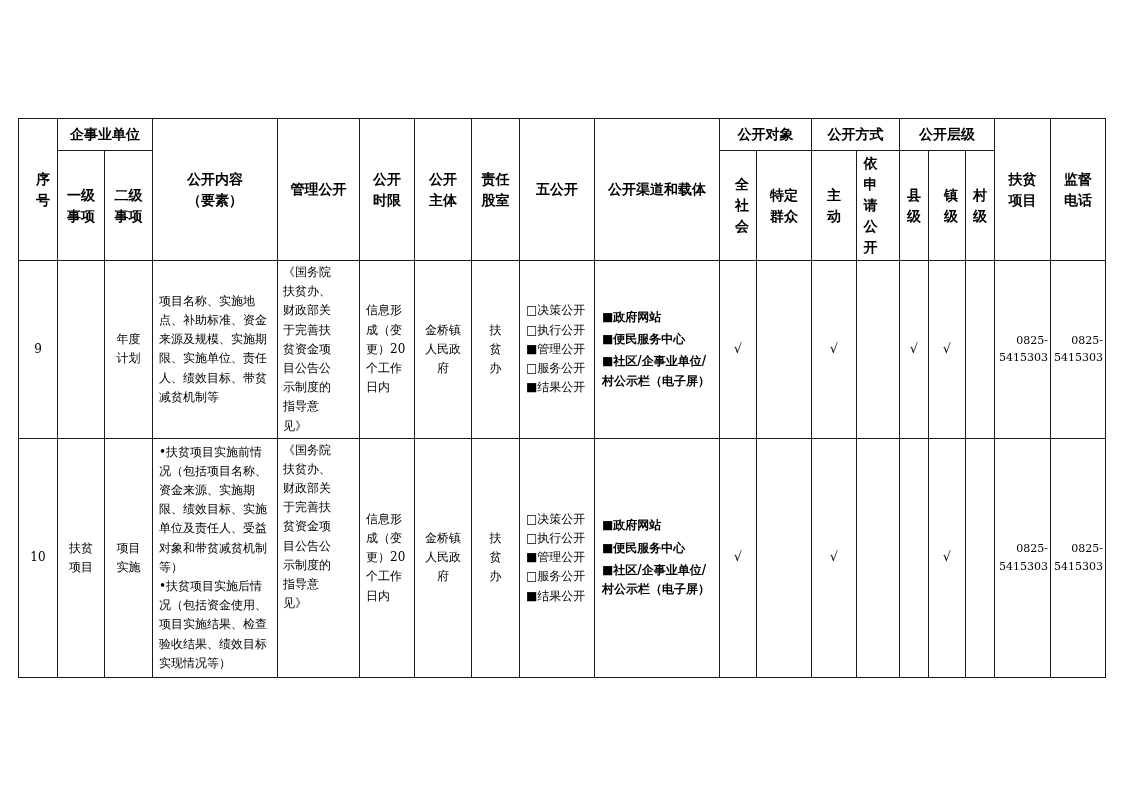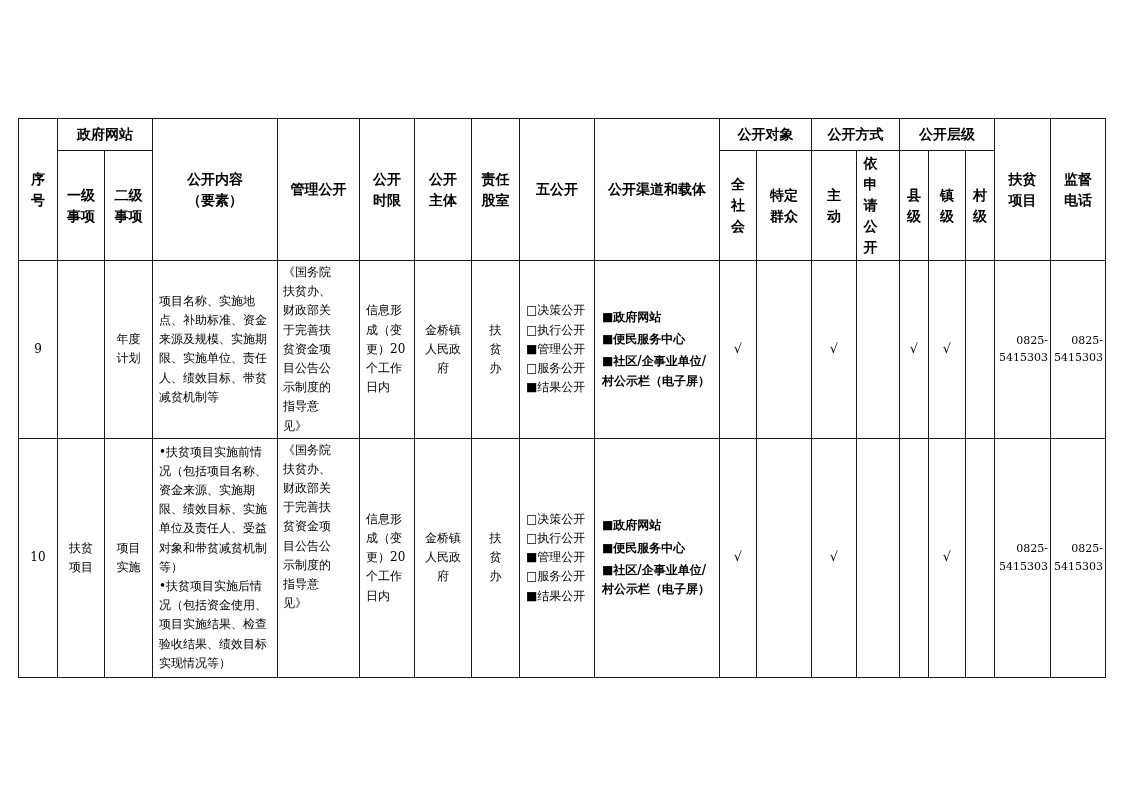--- a/index.html
+++ b/index.html
@@ -39,21 +39,21 @@
   tr.h2  { height:65px; }
   tr.r9  { height:144px; }
   tr.r10 { height:237px; }
   .pre { white-space:pre-line; }
   .c { text-align:center; }
   .l { text-align:left; }
   .vtop { vertical-align:top; }
   .px3  { padding-left:3px;  padding-right:3px; }
   .px5  { padding-left:5px;  padding-right:20px; }
   .px6  { padding-left:6px;  padding-right:6px; }
-  .px7  { padding-left:7px;  padding-right:7px; }
+  .px7  { padding-left:7px;  padding-right:7px;text-align:right; }
   .px8  { padding-left:8px;  padding-right:8px; }
   .px9  { padding-left:9px;  padding-right:9px; }
   .px11 { padding-left:11px; padding-right:11px; }
   .px12 { padding-left:12px; padding-right:12px; }
   td.content-cell { padding:4px 6px; }
   td.five-cell    { padding:4px 4px 4px 6px; }
   td.chan-cell    { padding:4px 4px 4px 7px; }
   td.chan-cell .chan { margin:3px 0;font-weight:bold; }
   td.check { font-size:13px; }
   td.phone {
@@ -87,21 +87,21 @@
         <col style="width:29px">
       <col style="width:37px">
         <col style="width:29px">
         <col style="width:56px">
       <col style="width:55px">
     </colgroup>
 
     <tbody>
         <tr class="h1">
       <th rowspan="2" class="px7">序号</th>
-      <th colspan="2">政府网站</th>
+      <th colspan="2">企事业单位</th>
       <th rowspan="2" class="pre">公开内容
 （要素）</th>
       <th rowspan="2">管理公开</th>
       <th rowspan="2" class="px8">公开时限</th>
       <th rowspan="2" class="px8">公开主体</th>
       <th rowspan="2" class="px8">责任股室</th>
       <th rowspan="2">五公开</th>
       <th rowspan="2">公开渠道和载体</th>
       <th colspan="2">公开对象</th>
       <th colspan="2">公开方式</th>

